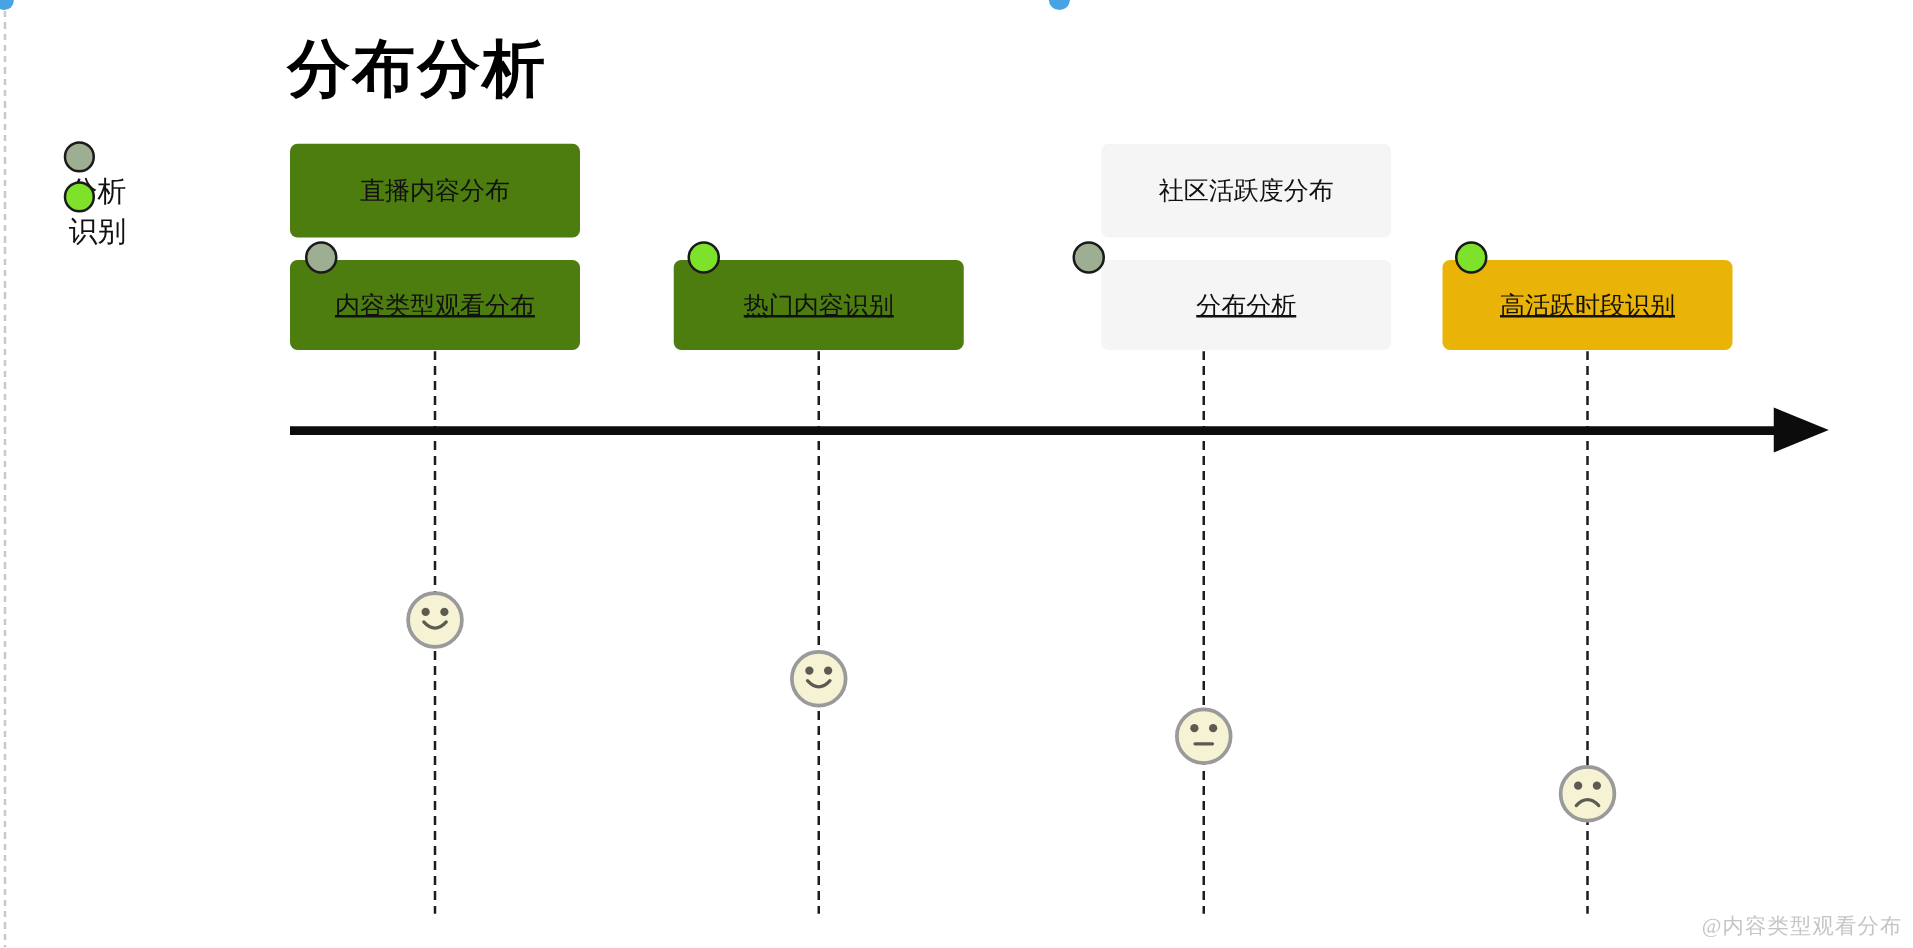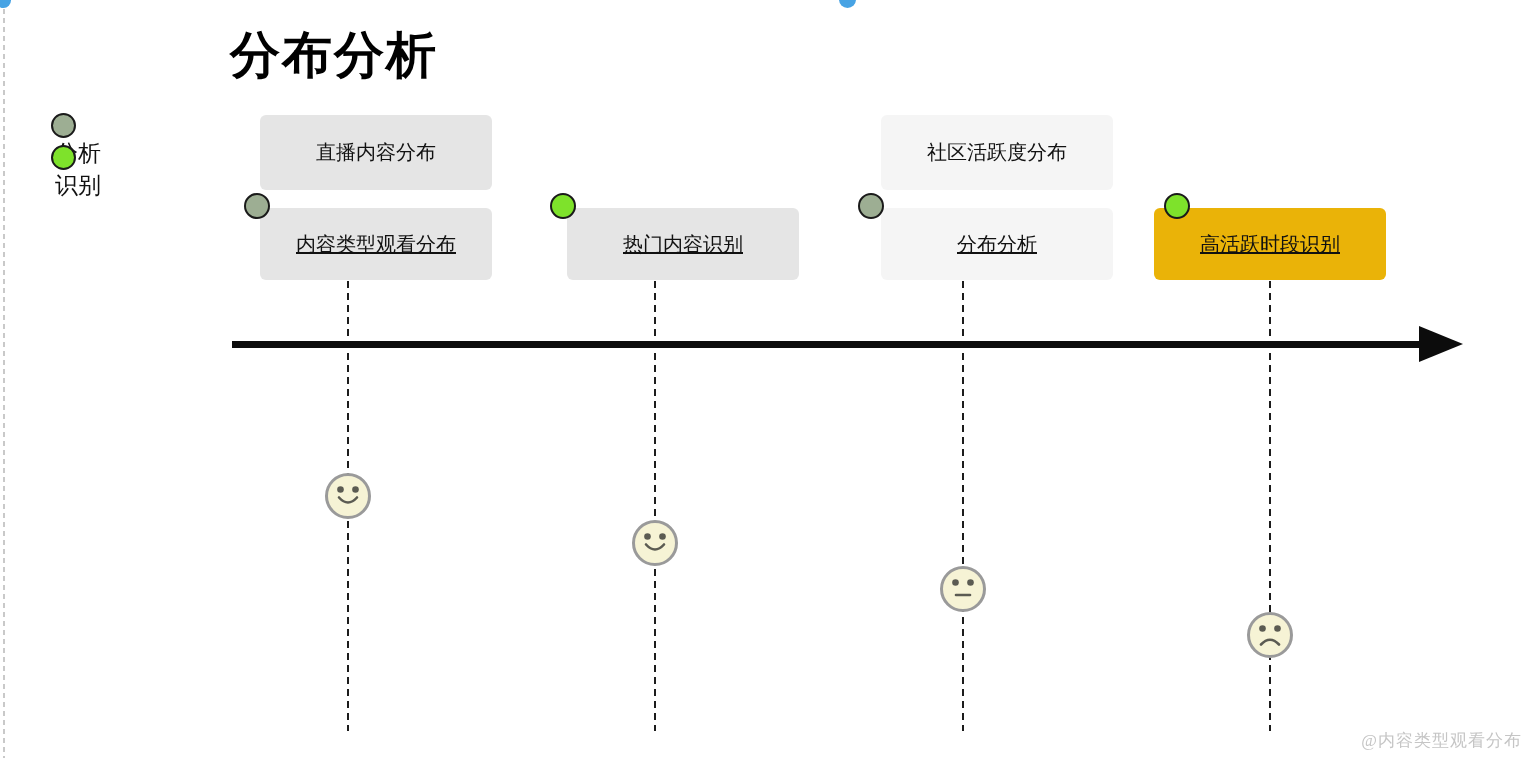--- a/index.html
+++ b/index.html
@@ -38,21 +38,21 @@
 
   
   .ebox {
     position: absolute; width: 232px; border-radius: 6px;
     display: flex; align-items: center; justify-content: center;
     font-size: 20px; color: #111;
   }
   .row1 { top: 115px; height: 75px; }
   .row2 { top: 208px; height: 72px; text-decoration: underline; }
   .c1 { left: 232px; } .c2 { left: 539px; } .c3 { left: 881px; text-align: right; } .c4 { left: 1154px; }
-  .bg-gray { background: #e5e5e5; margin-left: 28px; }
+  .bg-gray { background: #4d7c0f; }
   .bg-faint { background: #f5f5f5; }
   .bg-faintest { background: #eab308; }
 
   
   .node-dot {
     position: absolute; width: 26px; height: 26px; border-radius: 50%;
     border: 2.5px solid #1a1a1a; top: 193px;
   }
   .d1 { left: 244px; } .d2 { left: 550px; } .d3 { left: 858px; } .d4 { left: 1164px; }
 

